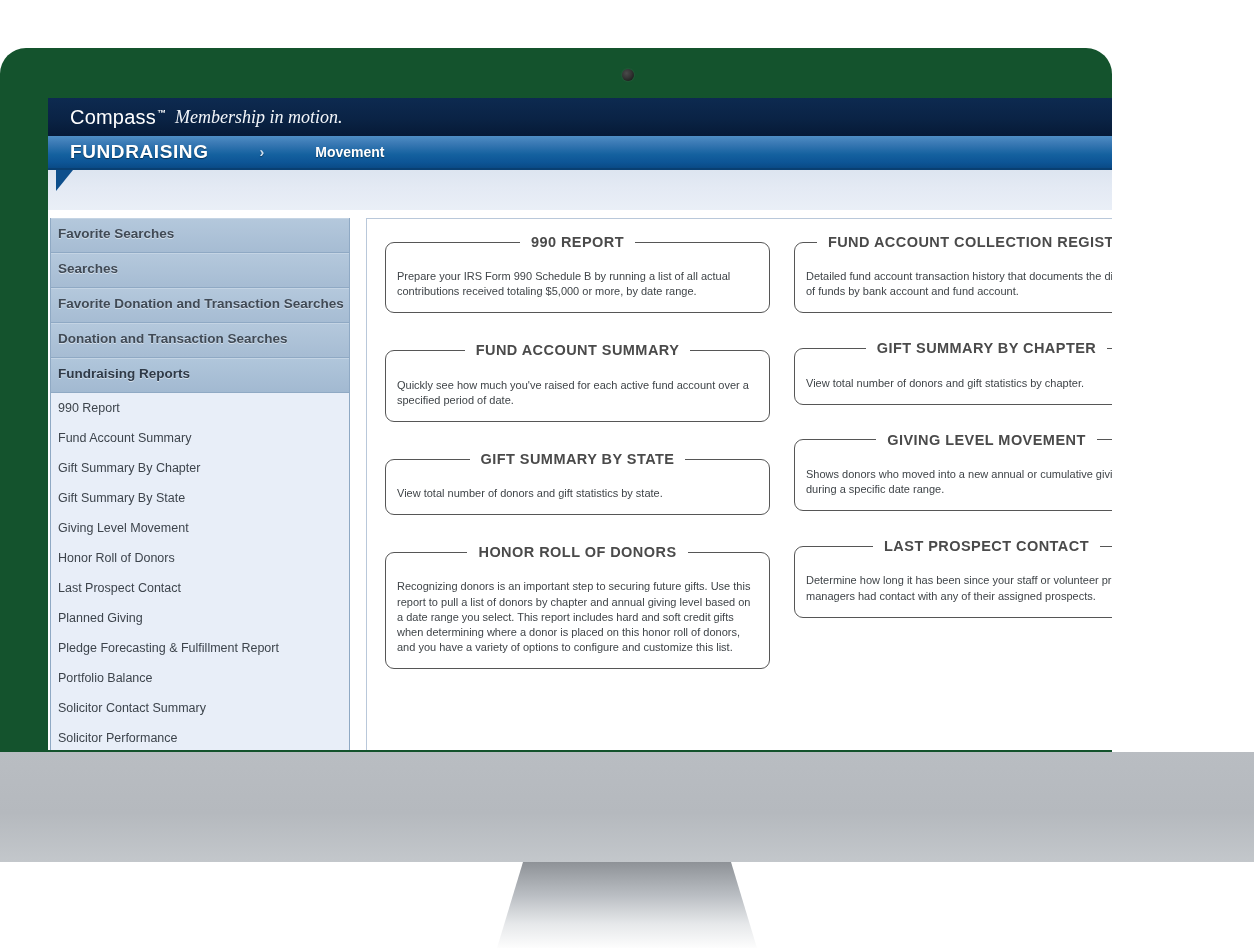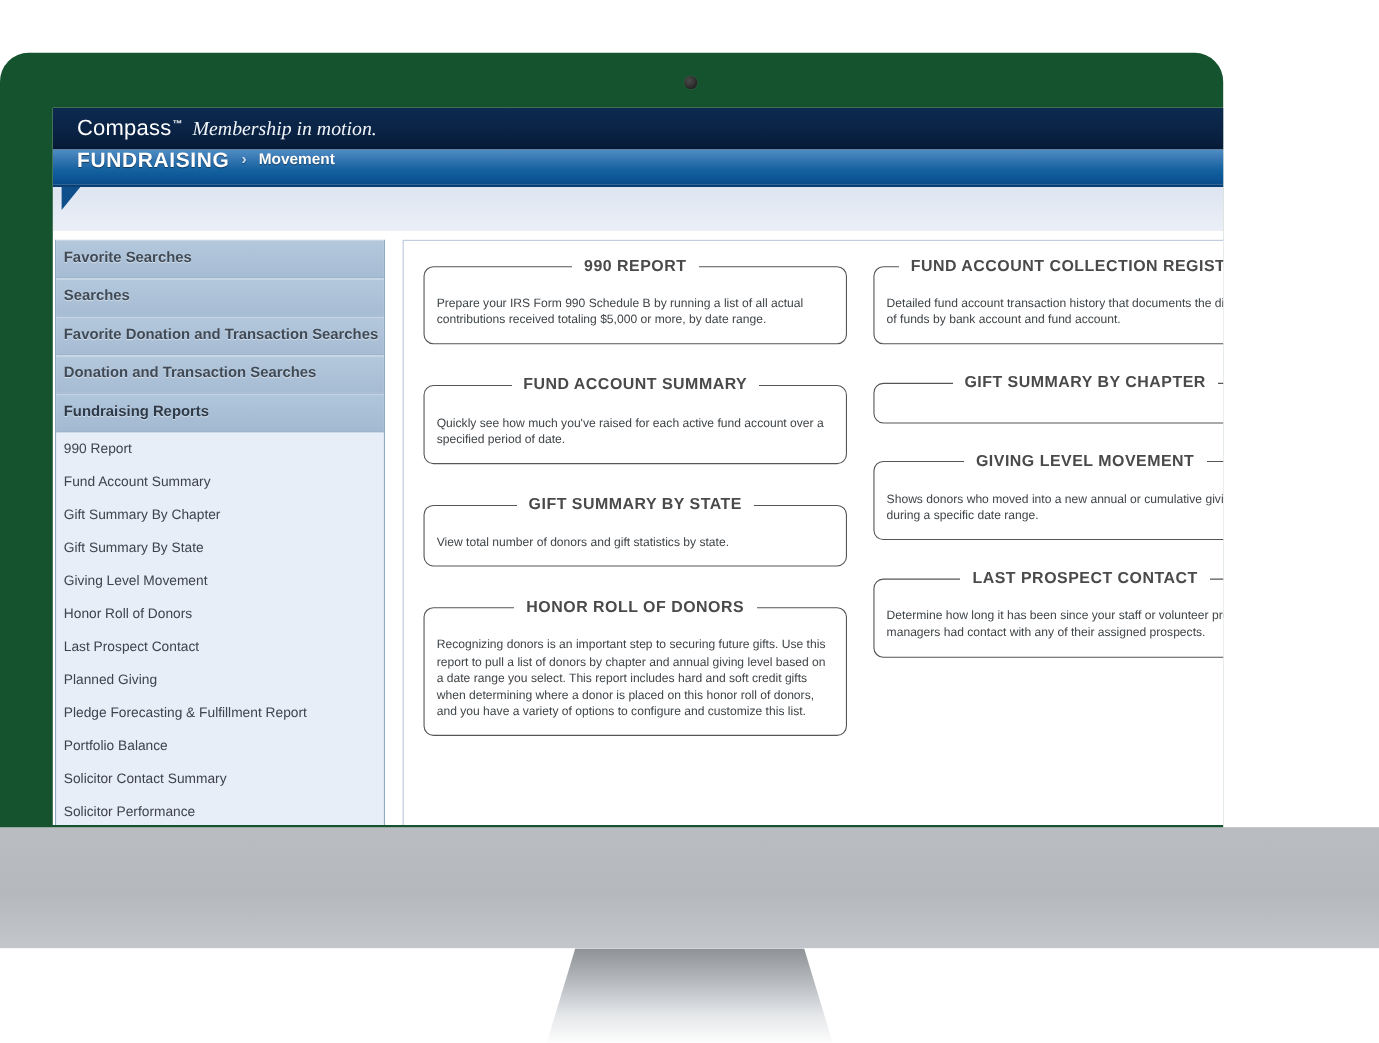--- a/index.html
+++ b/index.html
@@ -98,24 +98,25 @@
     font-style: italic;
     font-size: 18px;
     margin-left: 9px;
   }
 
   #nav-bar {
     position: relative;
     height: 34px;
     background: linear-gradient(180deg, #4f8ec4 0%, #3b7ab5 22%, #14619f 58%, #0d5596 82%, #0a4a86 100%);
     display: flex;
-    align-items: flex-start;
+    align-items: center;
     padding-left: 22px;
     box-sizing: border-box;
     border-bottom: 2px solid #093f72;
+    gap: 40px;
   }
   #nav-section {
     color: #ffffff;
     font-size: 19px;
     font-weight: bold;
     letter-spacing: .6px;
     text-shadow: 0 1px 1px rgba(0,0,0,.45);
   }
   #nav-sep {
     color: #cfe0f0;
@@ -308,20 +309,21 @@
           </div>
 
           <div class="col-right">
             <fieldset class="report-card">
               <legend>FUND ACCOUNT COLLECTION REGISTERS</legend>
               <p class="report-desc">Detailed fund account transaction history that documents the distribution of funds by bank account and fund account.</p>
             </fieldset>
 
             <fieldset class="report-card">
               <legend>GIFT SUMMARY BY CHAPTER</legend>
+              <p class="report-desc">View total number of donors and gift statistics by chapter.</p>
             </fieldset>
 
             <fieldset class="report-card">
               <legend>GIVING LEVEL MOVEMENT</legend>
               <p class="report-desc">Shows donors who moved into a new annual or cumulative giving level during a specific date range.</p>
             </fieldset>
 
             <fieldset class="report-card">
               <legend>LAST PROSPECT CONTACT</legend>
               <p class="report-desc">Determine how long it has been since your staff or volunteer prospect managers had contact with any of their assigned prospects.</p>

